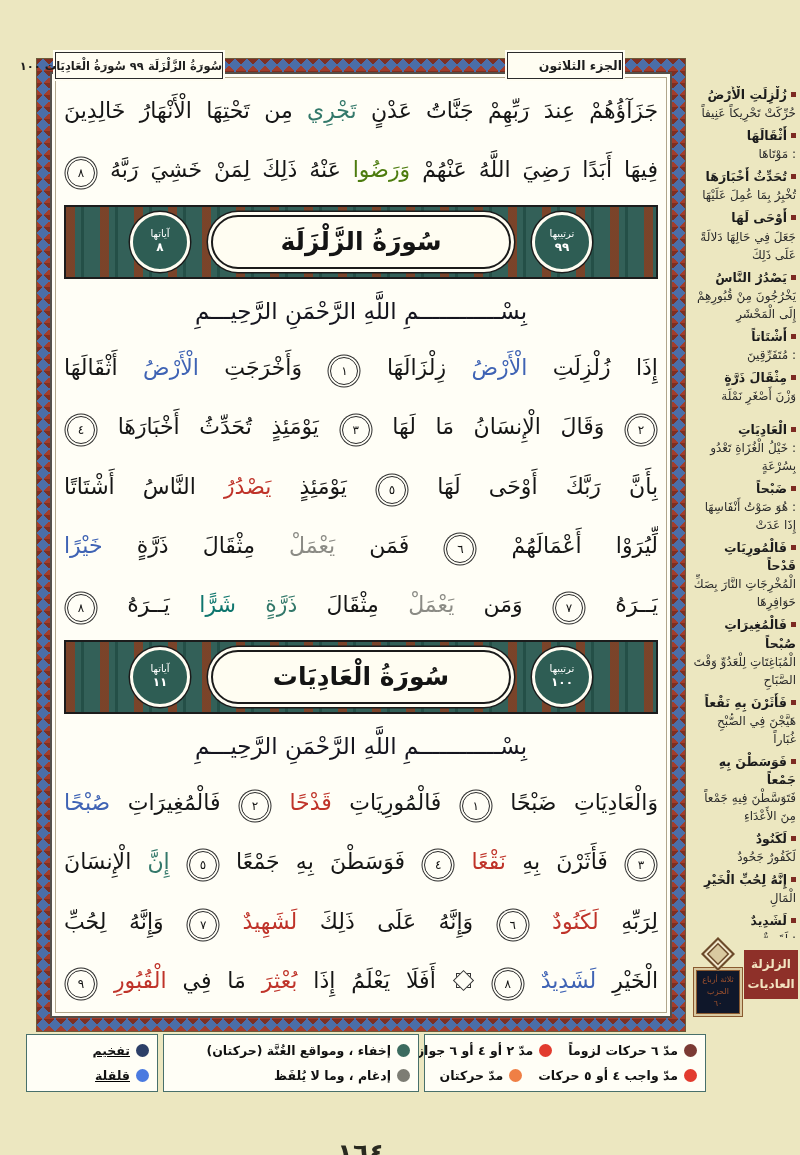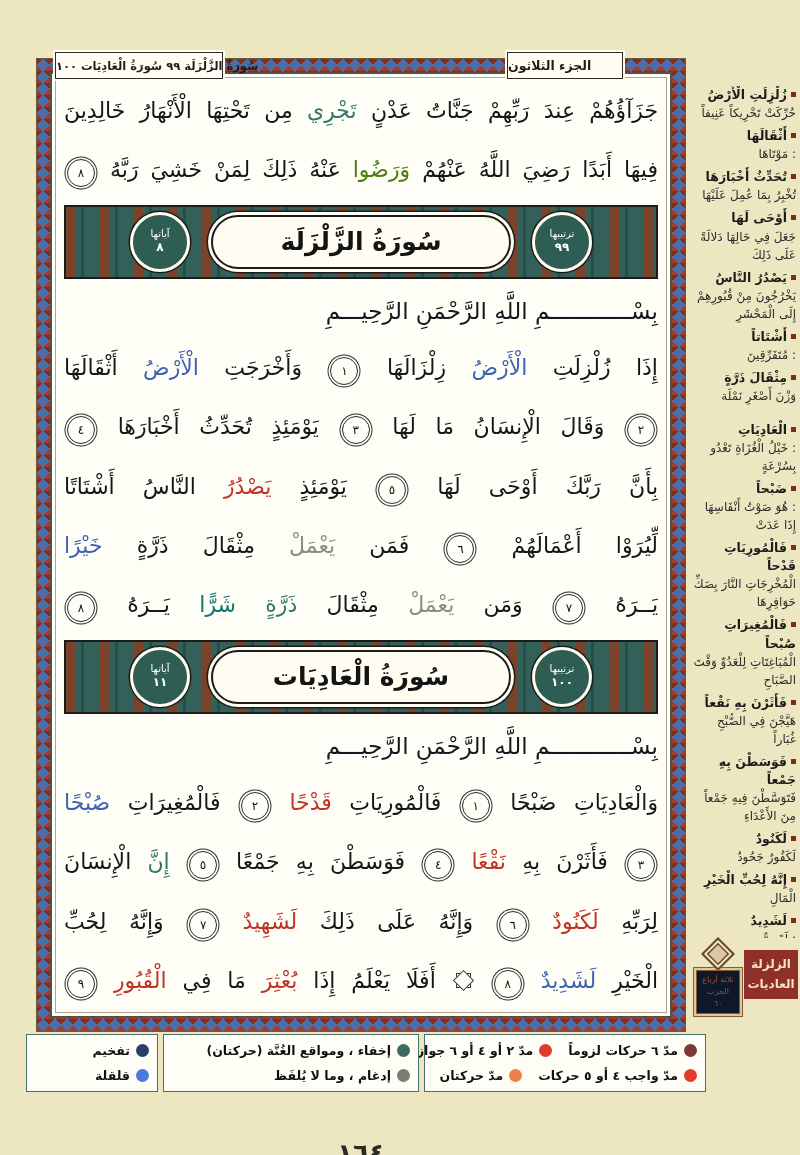--- a/index.html
+++ b/index.html
@@ -25,21 +25,21 @@
   .sheet{
     height:100%;box-sizing:border-box;background:#fffef6;
     border:2px solid #55504a;outline:1px solid #b0a68c;outline-offset:-6px;
     padding:10px 12px 8px 12px;
     display:flex;flex-direction:column;justify-content:space-between;
   }
   
   .hdr-cart{
     position:absolute;top:-7px;height:25px;background:#fffdf2;
     border:1.5px solid #2b2b2b;box-shadow:0 0 0 2px #fffdf2;
-    display:flex;align-items:center;justify-content:flex-end;
+    display:flex;align-items:center;justify-content:flex-start;
     font-size:12.5px;font-weight:bold;color:#1d1d1d;white-space:nowrap;
   }
   .cart-juz{right:62px;width:114px;}
   .cart-surahs{left:18px;width:166px;font-size:11.5px;}
   
   .qline{
     height:54px;line-height:54px;font-size:22px;color:#161616;
     text-align:justify;text-align-last:justify;overflow:hidden;
   }
   .qline span{vertical-align:baseline;}
@@ -72,21 +72,21 @@
   .band-circle .lbl{font-size:10px;}
   .band-circle .num{font-size:12px;font-weight:bold;}
   .band-cart{
     height:54px;min-width:300px;box-sizing:border-box;background:#fffdf2;
     border:2px solid #1b1b1b;border-radius:27px;
     box-shadow:0 0 0 3px #fffdf2,0 0 0 4.5px #1b1b1b;
     display:flex;align-items:center;justify-content:center;
     font-size:25px;font-weight:bold;color:#141414;
   }
   .bism{
-    height:50px;line-height:50px;
+    height:50px;line-height:50px;text-align:center;
     font-size:23px;color:#15151f;overflow:hidden;
   }
   
   .sidebar{
     position:absolute;left:692px;top:86px;width:104px;height:852px;
     overflow:hidden;text-align:right;color:#1c1c1c;
   }
   .note{margin-bottom:5px;}
   .note .head{font-size:12.5px;font-weight:bold;line-height:1.45;}
   .note .bullet{
@@ -117,21 +117,21 @@
     position:absolute;left:26px;top:1034px;width:680px;height:58px;
     display:flex;flex-direction:row;gap:5px;direction:rtl;
   }
   .lbox{
     box-sizing:border-box;border:1.5px solid #48706b;background:#fffef6;
     display:flex;flex-direction:column;justify-content:space-around;
     padding:3px 8px;
   }
   .lbox.b1{width:282px;}
   .lbox.b2{width:256px;}
-  .lbox.b3{width:132px;}
+  .lbox.b3{width:132px;text-decoration:underline;}
   .lrow{display:flex;direction:rtl;align-items:center;gap:16px;height:24px;}
   .litem{display:flex;direction:rtl;align-items:center;gap:6px;white-space:nowrap;}
   .ldot{width:13px;height:13px;border-radius:50%;flex:0 0 auto;}
   .llabel{font-size:12.5px;font-weight:bold;color:#111;}
   
   .pagenum{
     position:absolute;left:36px;top:1138px;width:650px;text-align:center;
     font-size:26px;color:#2a2a20;font-weight:bold;
   }
 </style>

